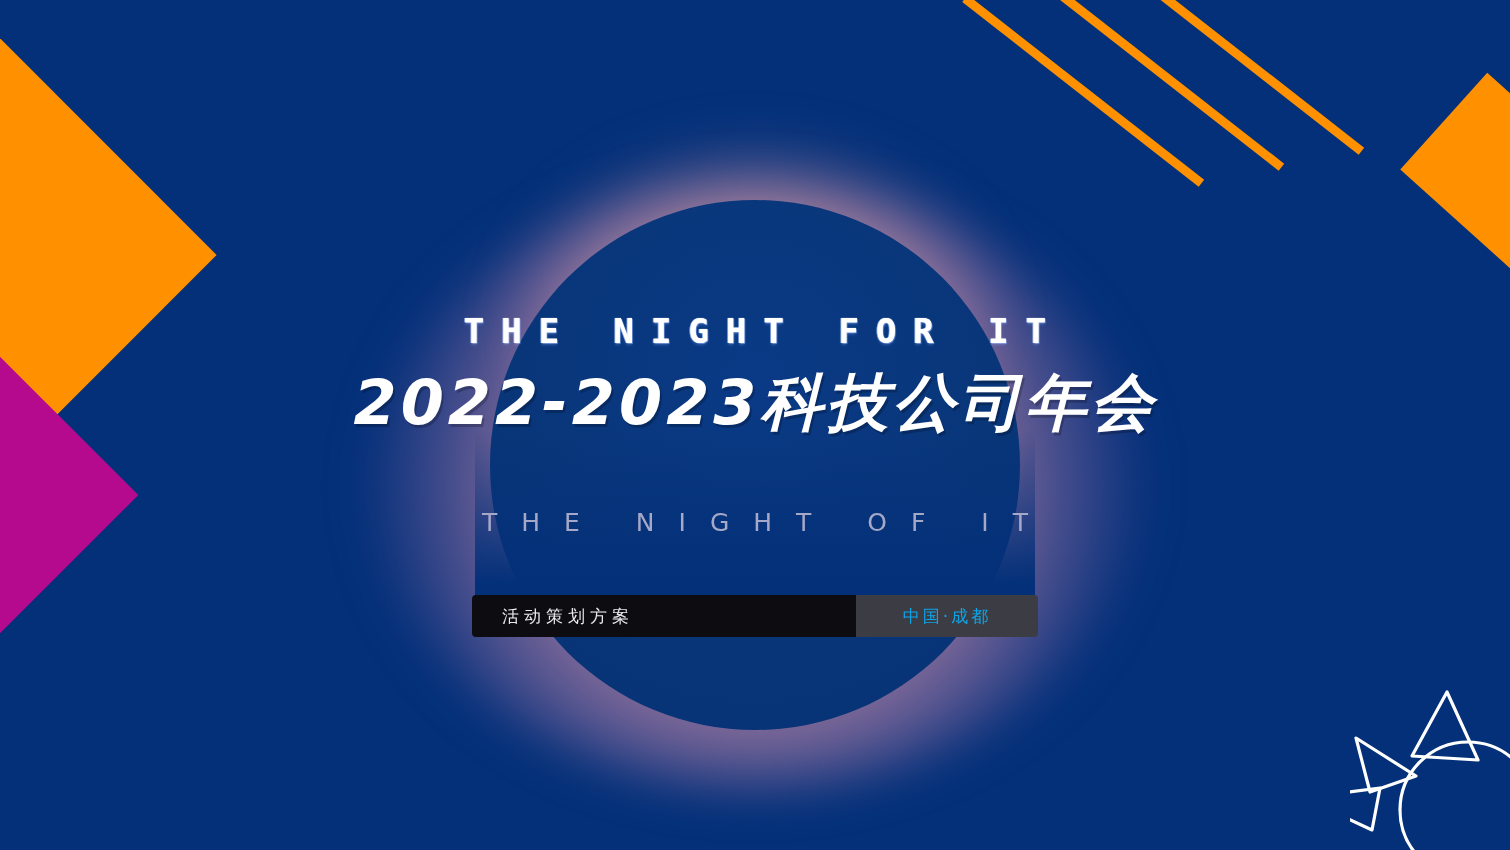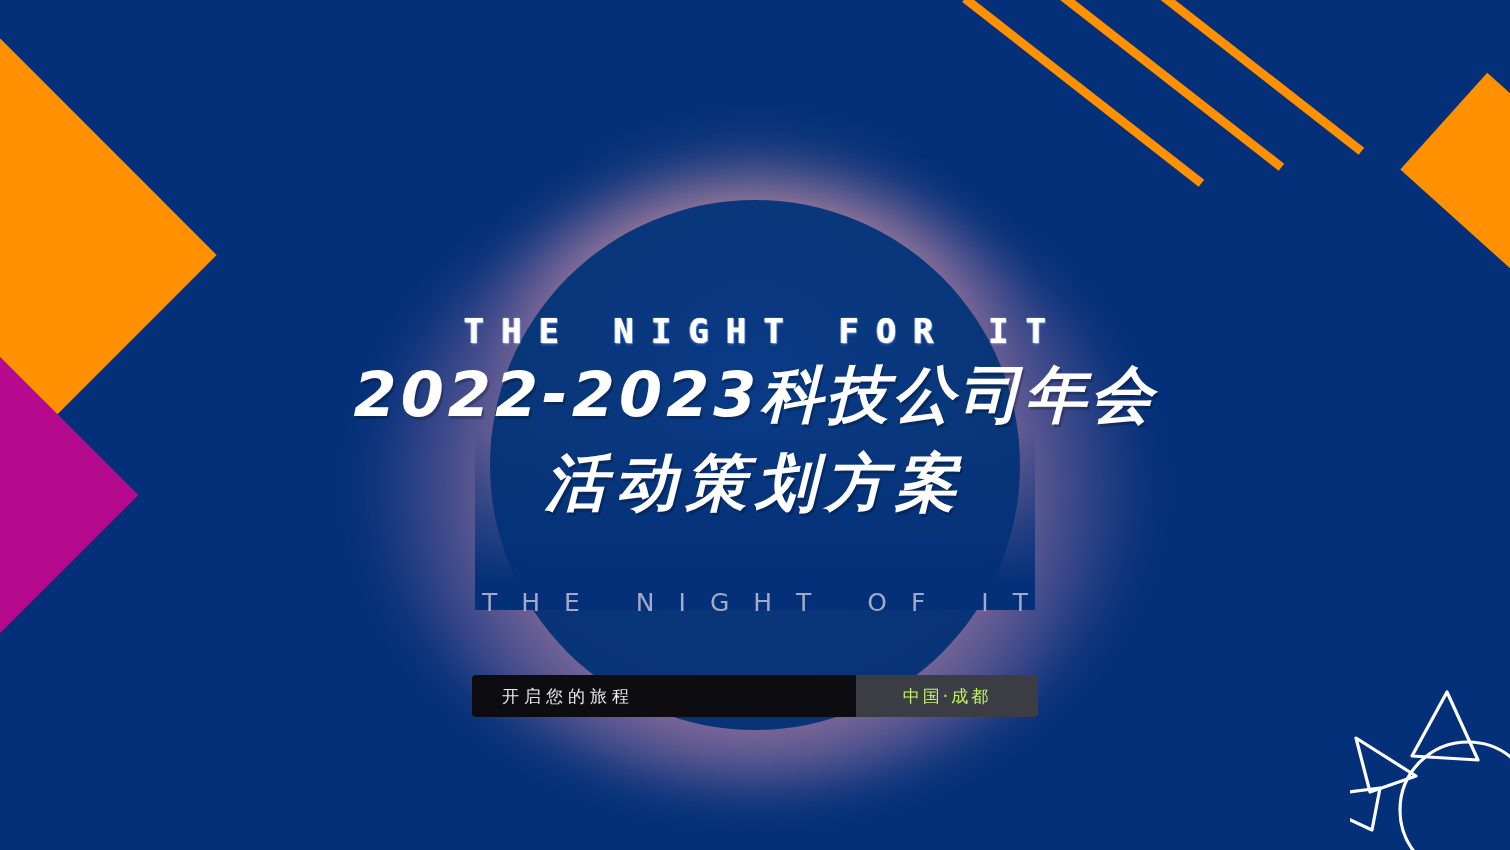--- a/index.html
+++ b/index.html
@@ -146,21 +146,21 @@
   .title-1, .title-2 {
     color:#ffffff;
     font-weight:700;
     font-style:italic;
     letter-spacing:2px;
     line-height:1;
     font-family:"DejaVu Sans", sans-serif;
     text-shadow:2px 3px 0 rgba(0,0,0,0.22);
   }
   .title-1 {
-    margin-top:16px;
+    margin-top:24px;
     font-size:62px;
     letter-spacing:4px;
   }
   .title-2 {
     margin-top:26px;
     font-size:62px;
     letter-spacing:8px;
   }
 
   .subtitle {
@@ -196,21 +196,21 @@
   }
   .pill-right {
     width:182px; height:42px;
     background:#3c3c44;
     border-radius:0 4px 4px 0;
     display:flex;
     align-items:center;
     justify-content:center;
   }
   .pill-right span {
-    color:#bef264;
+    color:#0ea5e9;
     font-size:17px;
     letter-spacing:3px;
     font-family:"DejaVu Sans", sans-serif;
   }
 </style>
 </head>
 <body>
 
 <div id="poster">
 
@@ -236,27 +236,26 @@
       <polygon points="-46,108 30,98 22,140"></polygon>
     </g>
   </svg>
 
   <div class="content">
 
     <div class="eyebrow">THE NIGHT FOR IT</div>
 
     <div class="title-1">2022-2023科技公司年会</div>
 
-    <div class="title-2">活动策划方案</div>
 
     <div class="subtitle">THE NIGHT OF IT</div>
 
     <div class="pill-row">
       <div class="pill-left">
-        <span>开启您的旅程</span>
+        <span>活动策划方案</span>
       </div>
       <div class="pill-right">
         <span>中国·成都</span>
       </div>
     </div>
 
   </div>
 </div>
 
 </body></html>

